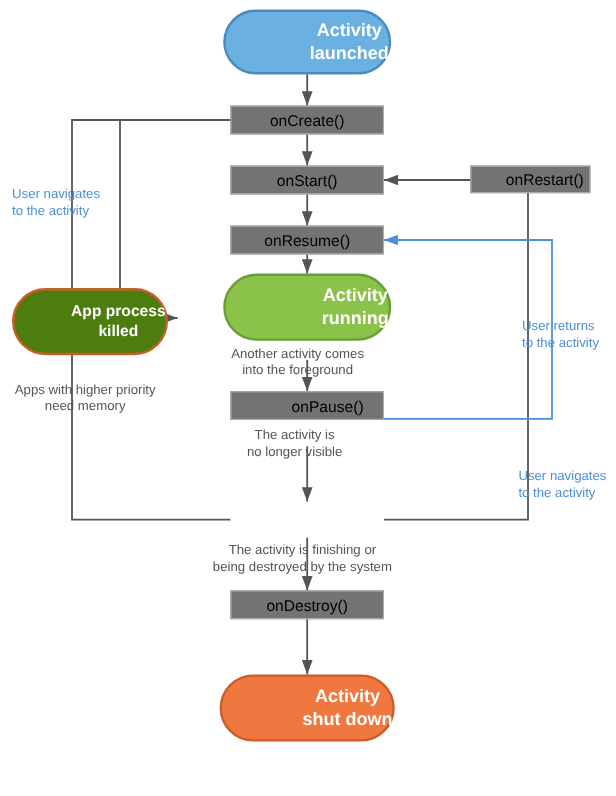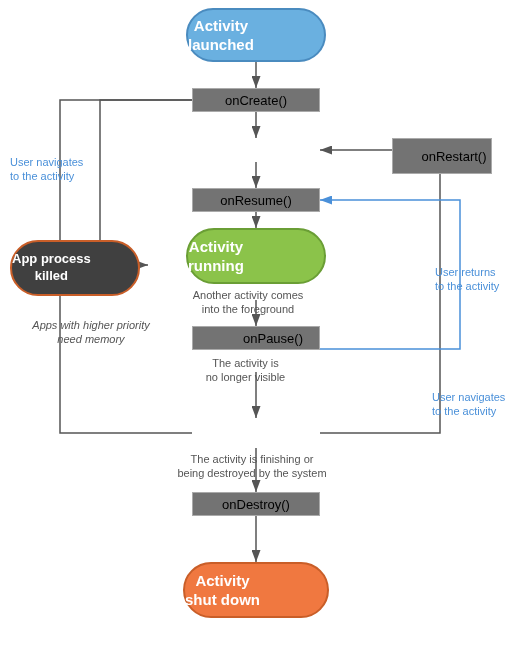--- a/index.html
+++ b/index.html
@@ -15,21 +15,21 @@
       position: relative;
       width: 513px;
       height: 663px;
     }
     
     .node-pill {
       position: absolute;
       border-radius: 30px;
       display: flex;
       align-items: center;
-      justify-content: flex-start;
+      justify-content: flex-end;
       text-align: center;
       font-weight: bold;
       font-size: 14px;
       line-height: 1.3;
     }
     
     .node-rect {
       position: absolute;
       background: #737373;
       border: 1px solid #aaa;
@@ -109,20 +109,23 @@
 
   <div class="node-pill" style="left:186px; top:8px; width:140px; height:54px; background:#6ab0e0; border:2px solid #4a8bbf; color:#fff; font-size:15px;">
     <span style="white-space:pre-line;">Activity
 launched</span>
   </div>
 
   <div class="node-rect" style="left:192px; top:88px; width:128px; height:24px;">
     <span>onCreate()</span>
   </div>
 
+  <div class="node-rect" style="left:192px; top:138px; width:128px; height:24px;">
+    <span>onStart()</span>
+  </div>
 
   <div class="node-rect" style="left:192px; top:188px; width:128px; height:24px;">
     <span>onResume()</span>
   </div>
 
   <div class="node-pill" style="left:186px; top:228px; width:140px; height:56px; background:#8bc34a; border:2px solid #6a9e35; color:#fff; font-size:15px;">
     <span style="white-space:pre-line;">Activity
 running</span>
   </div>
 
@@ -145,34 +148,34 @@
 
   <div class="node-rect" style="left:192px; top:492px; width:128px; height:24px;text-align:center;">
     <span>onDestroy()</span>
   </div>
 
   <div class="node-pill" style="left:183px; top:562px; width:146px; height:56px; background:#f07840; border:2px solid #c95e28; color:#fff; font-size:15px;">
     <span style="white-space:pre-line;">Activity
 shut down</span>
   </div>
 
-  <div class="node-pill" style="left:10px; top:240px; width:130px; height:56px; background:#404040; border:2px solid #c95e28; color:#fff; font-size:13px;">
+  <div class="node-pill" style="left:10px; top:240px; width:130px; height:56px; background:#4d7c0f; border:2px solid #c95e28; color:#fff; font-size:13px;">
     <span style="white-space:pre-line;">App process
 killed</span>
   </div>
 
   <div class="label-blue" style="left:10px; top:155px; width:120px;">
     <span>User navigates<br>to the activity</span>
   </div>
 
-  <div class="label" style="left:26px; top:318px; width:130px;font-style:italic;">
+  <div class="label" style="left:6px; top:318px; width:130px;">
     <span>Apps with higher priority<br>need memory</span>
   </div>
 
-  <div class="node-rect" style="left:392px; top:138px; width:100px; height:36px;padding-left:24px;">
+  <div class="node-rect" style="left:392px; top:138px; width:100px; height:23px;padding-left:24px;">
     <span>onRestart()</span>
   </div>
 
   <div class="label-blue" style="left:435px; top:265px; width:75px;">
     <span>User returns<br>to the activity</span>
   </div>
 
   <div class="label-blue" style="left:432px; top:390px; width:78px;">
     <span>User navigates<br>to the activity</span>
   </div>

